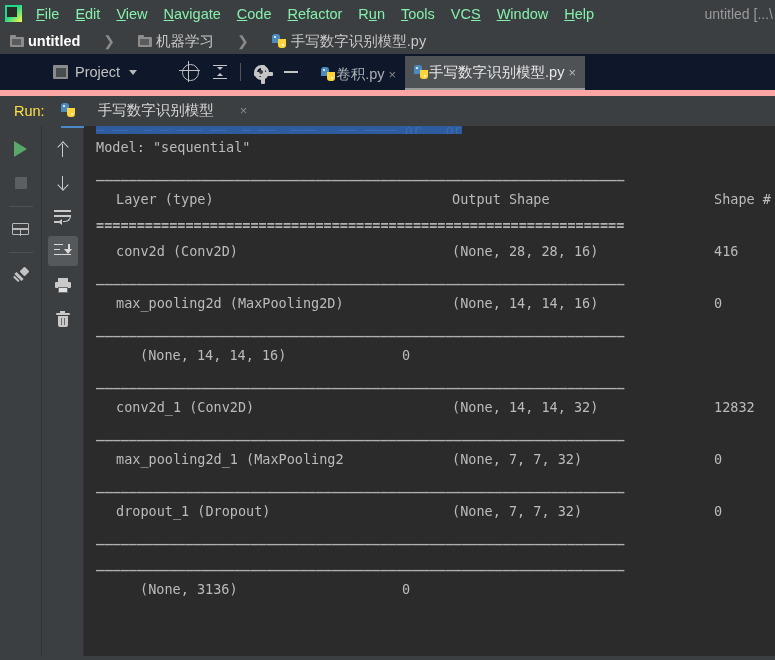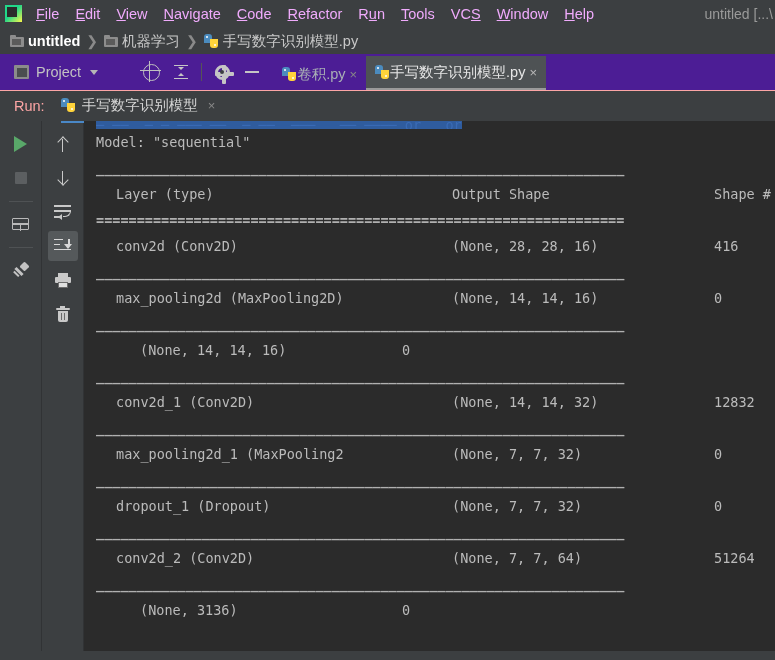--- a/index.html
+++ b/index.html
@@ -20,32 +20,32 @@
     width:20px;height:20px;margin:0 4px 0 2px;position:relative;flex:none;
   }
   .logo .lg-body{
     position:absolute;left:1px;top:1px;width:17px;height:17px;
     background:linear-gradient(135deg,#21d789 0%,#21d789 45%,#fcf84a 100%);
   }
   .logo .lg-dark{
     position:absolute;left:3px;top:3px;width:10px;height:10px;background:#2b2b2b;
   }
   .menu-item{
-    color:#f0abfc;font-size:14.5px;padding:2px 8px;white-space:nowrap;cursor:default;
+    color:#86efac;font-size:14.5px;padding:2px 8px;white-space:nowrap;cursor:default;
   }
   .menu-item .mn{text-decoration:underline;}
   .win-title{
     position:absolute;right:0;top:0;height:28px;line-height:28px;
     color:#9a9a9a;font-size:14px;white-space:nowrap;padding-right:2px;
   }
 
   
   .breadcrumb{
     height:26px;background:#3c3f41;display:flex;align-items:center;
-    padding-left:10px;gap:4px;
+    padding-left:10px;gap:21px;
   }
   .crumb{display:flex;align-items:center;gap:4px;}
   .crumb-text{font-size:14.5px;color:#c8c8c8;white-space:nowrap;}
   .crumb-text.root{color:#ffffff;font-weight:bold;}
   .sep{color:#8a8a8a;font-size:14px;margin:0 2px;}
 
   
   .ico{display:inline-block;position:relative;flex:none;}
   .ico-folder{width:14px;height:12px;}
   .ico-folder i{position:absolute;left:0;top:2px;width:14px;height:10px;background:#8d8d8d;border-radius:1px;}
@@ -53,22 +53,23 @@
   .ico-folder b{position:absolute;left:0;top:0px;width:6px;height:3px;background:#8d8d8d;border-radius:1px 1px 0 0;}
 
   .ico-py{width:15px;height:15px;}
   .ico-py .a{position:absolute;left:0;top:0;width:8px;height:9px;background:#4b8bbe;border-radius:3px 3px 0 0;}
   .ico-py .b{position:absolute;left:6px;top:5px;width:8px;height:9px;background:#ffd43b;border-radius:0 0 3px 3px;}
   .ico-py .c{position:absolute;left:2px;top:2px;width:2px;height:2px;background:#fff;border-radius:50%;}
   .ico-py .d{position:absolute;left:10px;top:10px;width:2px;height:2px;background:#fff;border-radius:50%;}
 
   
   .toolrow{
-    height:36px;background:#4c1d95;display:flex;align-items:center;position:relative;
-    border-bottom:1px solid #fca5a5;
+    height:36px;background:#0f172a;display:flex;align-items:center;position:relative;
+    border-bottom:6px solid #fca5a5;
+    padding-left:39px;
   }
   .proj-btn{display:flex;align-items:center;gap:7px;padding:0 10px 0 14px;height:100%;}
   .proj-icon{width:15px;height:14px;background:#8b8b8b;border-radius:1px;position:relative;}
   .proj-icon:after{content:"";position:absolute;left:2.5px;top:2.5px;width:10px;height:9px;background:#4a4d4f;}
   .proj-label{color:#c2c2c2;font-size:14.5px;}
   .caret{width:0;height:0;border-left:4px solid transparent;border-right:4px solid transparent;border-top:5px solid #b6b6b6;margin-left:2px;}
 
   .tb-icons{display:flex;align-items:center;gap:0px;margin-left:28px;}
   .tb-btn{width:30px;height:30px;display:flex;align-items:center;justify-content:center;}
   .vdiv{width:1px;height:18px;background:#555;margin:0 5px;}
@@ -99,22 +100,22 @@
   }
   .tab.active{background:#4e5254;color:#e6e6e6;border-bottom:2px solid #9a9a9a;}
   .tab-close{color:#888;font-size:13px;margin-left:4px;}
   .tab.active .tab-close{color:#b9b9b9;}
 
   
   .runrow{
     height:30px;background:#3c3f41;display:flex;align-items:center;padding-left:14px;
     position:relative;
   }
-  .run-label{color:#fca5a5;font-size:14.5px;margin-right:16px;}
-  .run-tab{display:flex;align-items:center;gap:6px;position:relative;padding-bottom:2px;}
+  .run-label{color:#fde047;font-size:14.5px;margin-right:16px;}
+  .run-tab{display:flex;align-items:center;gap:22px;position:relative;padding-bottom:2px;}
   .run-tab-text{color:#d5d5d5;font-size:14.5px;}
   .run-underline{position:absolute;left:0;bottom:-6px;height:2px;background:#4a88c7;width:100%;}
 
   
   .main{display:flex;height:530px;background:#3c3f41;}
 
   .gutter{width:42px;background:#3c3f41;display:flex;flex-direction:column;align-items:center;padding-top:8px;
           border-right:1px solid #313335;box-sizing:border-box;}
   .gutter2{width:42px;background:#3c3f41;display:flex;flex-direction:column;align-items:center;padding-top:8px;
           border-right:1px solid #313335;box-sizing:border-box;}
@@ -418,25 +419,20 @@
       </div>
       <div class="sep-line">_________________________________________________________________</div>
 
       <div class="crow">
         <span class="c-name">dropout_1 (Dropout)</span>
         <span class="c-shape">(None, 7, 7, 32)</span>
         <span class="c-param">0</span>
       </div>
       <div class="sep-line">_________________________________________________________________</div>
 
-      <div class="crow">
-        <span class="c-name">conv2d_2 (Conv2D)</span>
-        <span class="c-shape">(None, 7, 7, 64)</span>
-        <span class="c-param">51264</span>
-      </div>
       <div class="sep-line">_________________________________________________________________</div>
 
       <div class="crow">
         <span class="c-shape">(None, 3136)</span>
         <span class="c-param">0</span>
       </div>
     </div>
   </div>
 </div>
 

